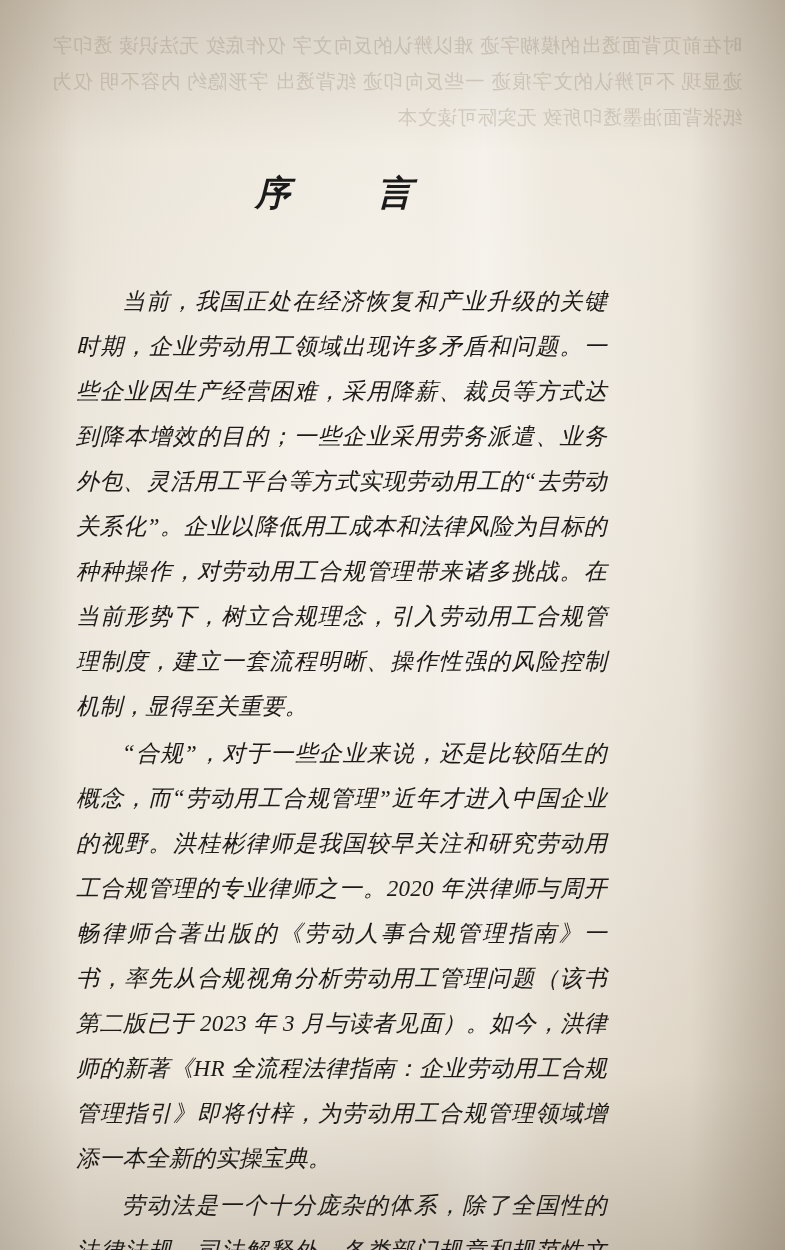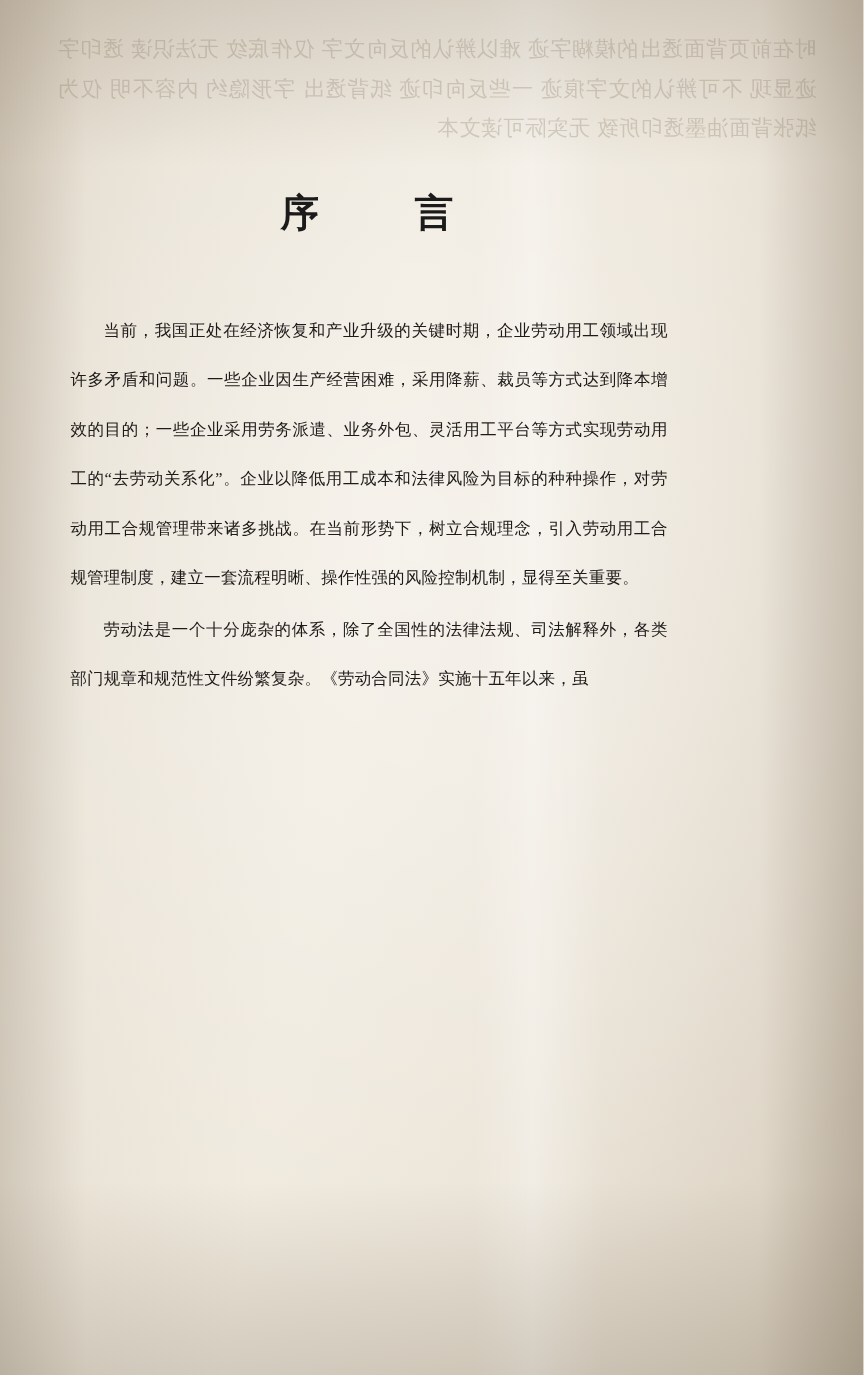--- a/index.html
+++ b/index.html
@@ -68,36 +68,37 @@
 
   .content {
     position: absolute;
     top: 0;
     left: 0;
     width: 673px;
     height: 1250px;
     padding: 170px 66px 40px 60px;
     box-sizing: border-box;
     z-index: 3;
+    font-style: italic;
   }
 
   .doc-title {
     text-align: center;
     font-size: 35px;
     font-weight: 700;
     letter-spacing: 26px;
     text-indent: 26px;
     color: #1b1b1b;
     margin: 0 0 62px 0;
     font-family: "Liberation Serif", "DejaVu Serif", serif;
   }
 
   .body-text p {
-    margin: 0 0 2px 4px;
-    font-size: 15px;
+    margin: 0 0 2px 16px;
+    font-size: 23px;
     line-height: 45px;
     color: #1d1a18;
     text-align: justify;
     text-justify: inter-ideograph;
     text-indent: 2em;
     letter-spacing: 0.2px;
     font-family: "Liberation Serif", "DejaVu Serif", serif;
   }
 </style>
 </head>
@@ -106,17 +107,18 @@
 <div class="page">
 
   <div class="bleed">时在前页背面透出的模糊字迹 难以辨认的反向文字 仅作底纹 无法识读 透印字迹显现 不可辨认的文字痕迹 一些反向印迹 纸背透出 字形隐约 内容不明 仅为纸张背面油墨透印所致 无实际可读文本</div>
 
   <div class="content">
 
     <h1 class="doc-title">序　言</h1>
 
     <div class="body-text">
       <p>当前，我国正处在经济恢复和产业升级的关键时期，企业劳动用工领域出现许多矛盾和问题。一些企业因生产经营困难，采用降薪、裁员等方式达到降本增效的目的；一些企业采用劳务派遣、业务外包、灵活用工平台等方式实现劳动用工的“去劳动关系化”。企业以降低用工成本和法律风险为目标的种种操作，对劳动用工合规管理带来诸多挑战。在当前形势下，树立合规理念，引入劳动用工合规管理制度，建立一套流程明晰、操作性强的风险控制机制，显得至关重要。</p>
+      <p>“合规”，对于一些企业来说，还是比较陌生的概念，而“劳动用工合规管理”近年才进入中国企业的视野。洪桂彬律师是我国较早关注和研究劳动用工合规管理的专业律师之一。2020 年洪律师与周开畅律师合著出版的《劳动人事合规管理指南》一书，率先从合规视角分析劳动用工管理问题（该书第二版已于 2023 年 3 月与读者见面）。如今，洪律师的新著《HR 全流程法律指南：企业劳动用工合规管理指引》即将付梓，为劳动用工合规管理领域增添一本全新的实操宝典。</p>
       <p>劳动法是一个十分庞杂的体系，除了全国性的法律法规、司法解释外，各类部门规章和规范性文件纷繁复杂。《劳动合同法》实施十五年以来，虽</p>
     </div>
 
   </div>
 </div>
 
 </body></html>

